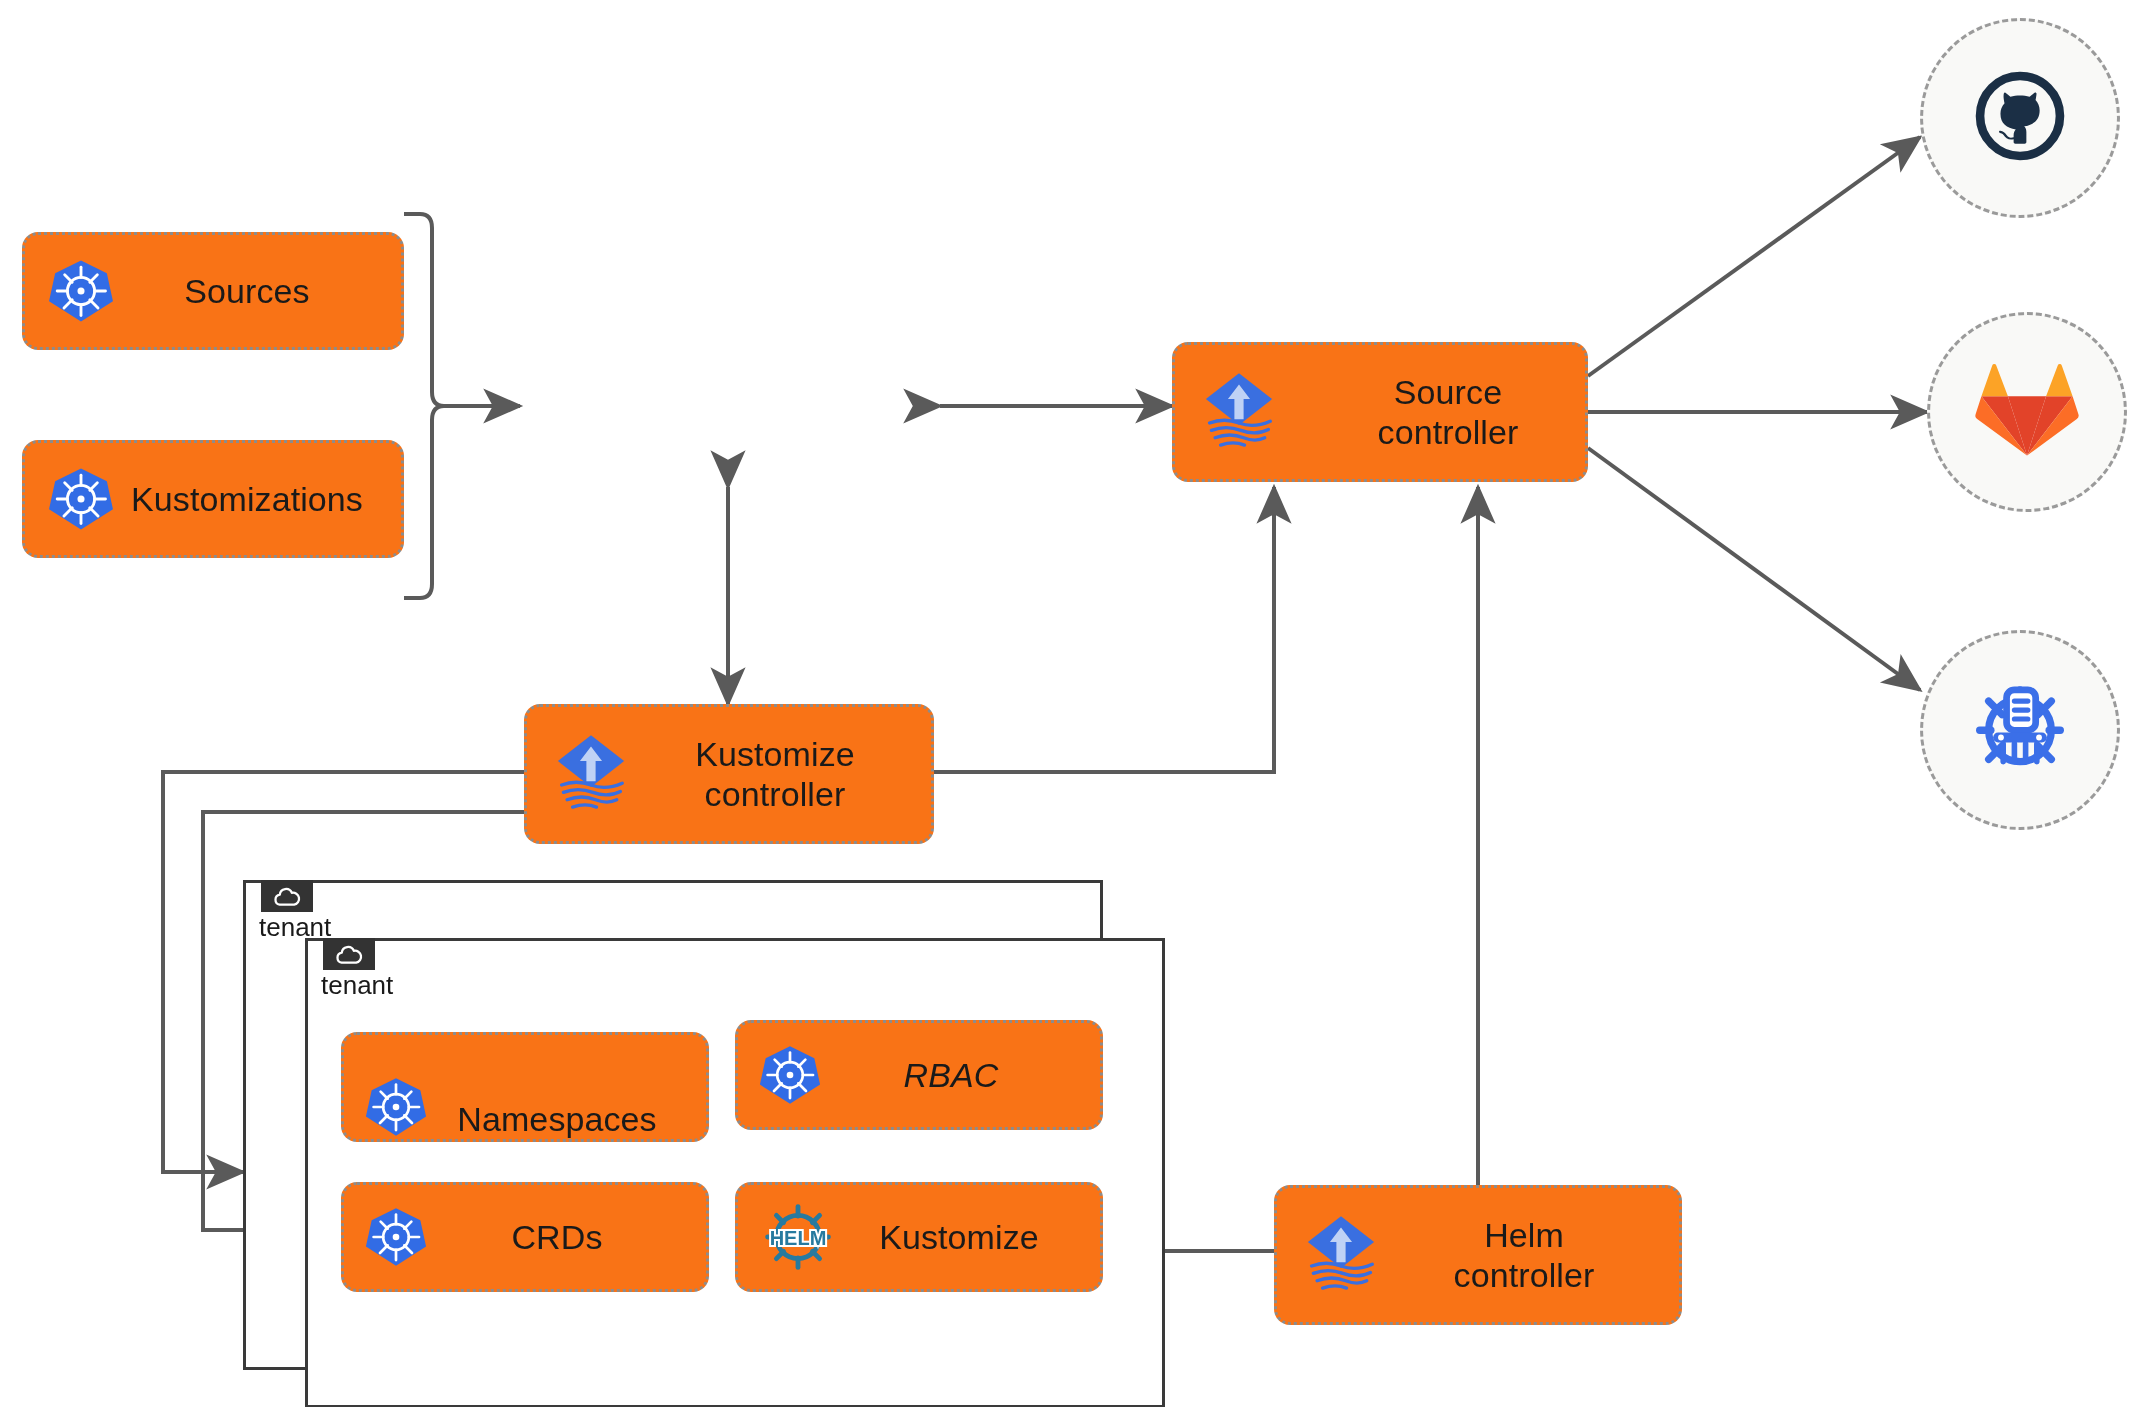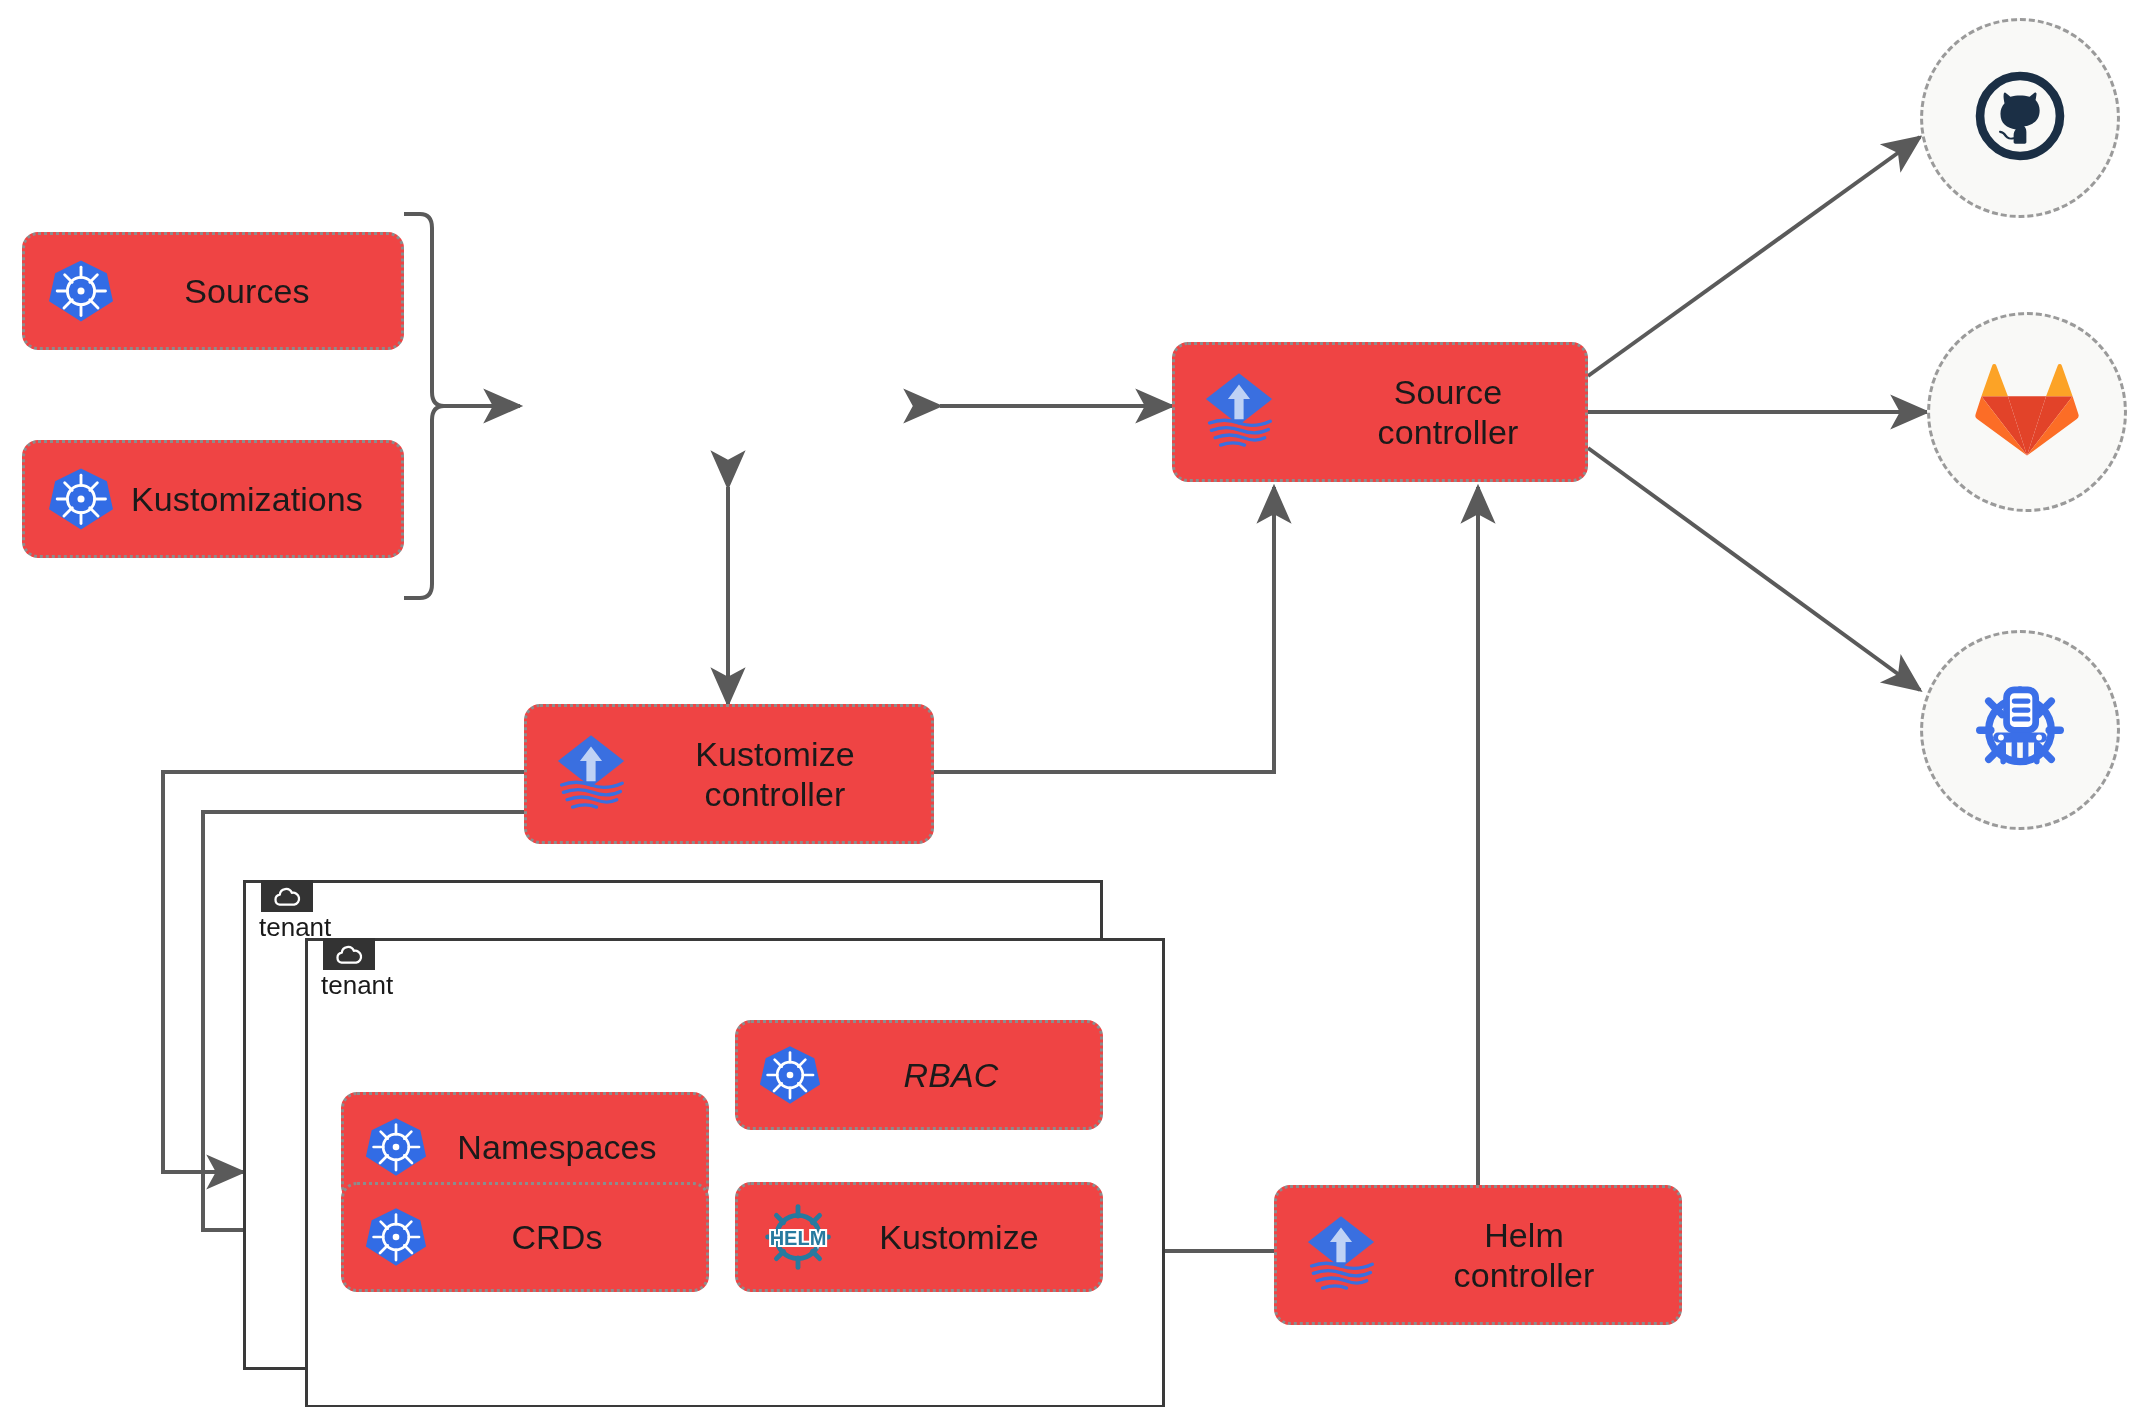--- a/index.html
+++ b/index.html
@@ -7,21 +7,21 @@
     width: 2144px; height: 1407px;
     background: #ffffff;
     font-family: "Liberation Sans", sans-serif;
     overflow: hidden;
   }
   #stage { position: relative; width: 2144px; height: 1407px; }
 
   
   .node {
     position: absolute;
-    background: #ef4444;
+    background: #f97316;
     border: 3px dotted #8c8c8c;
     border-radius: 16px;
     display: flex;
     align-items: center;
     z-index: 5;
   }
   .node .ico { flex: 0 0 auto; display:flex; align-items:center; justify-content:center; }
   .node .lbl {
     flex: 1 1 auto;
     text-align: center;
@@ -221,21 +221,21 @@
           <path d="M20,70 Q36,64 52,70 Q68,76 82,69"></path>
           <path d="M24,78 Q40,72 55,78 Q68,83 78,78"></path>
           <path d="M30,86 Q44,81 56,86"></path>
         </g>
       </svg>
     </span>
     <span class="lbl">Helm
 controller</span>
   </div>
 
-  <div class="node" style="left:341px; top:1092px; width:368px; height:110px; padding:0 20px;">
+  <div class="node" style="left:341px; top:1032px; width:368px; height:110px; padding:0 20px;align-items:flex-end;">
     <span class="ico">
       <svg width="64" height="64" viewBox="0 0 100 100">
         <polygon points="50,5 88,24 97,65 50,95 3,65 12,24" fill="#326CE5"></polygon>
         <g fill="none" stroke="#ffffff" stroke-width="4.2" stroke-linecap="round">
           <circle cx="50" cy="50" r="20"></circle>
           <circle cx="50" cy="50" r="5.2" fill="#ffffff" stroke="none"></circle>
           <line x1="50" y1="15" x2="50" y2="30"></line>
             <line x1="50" y1="70" x2="50" y2="86"></line>
           <line x1="15" y1="50" x2="30" y2="50"></line>
             <line x1="70" y1="50" x2="86" y2="50"></line>

